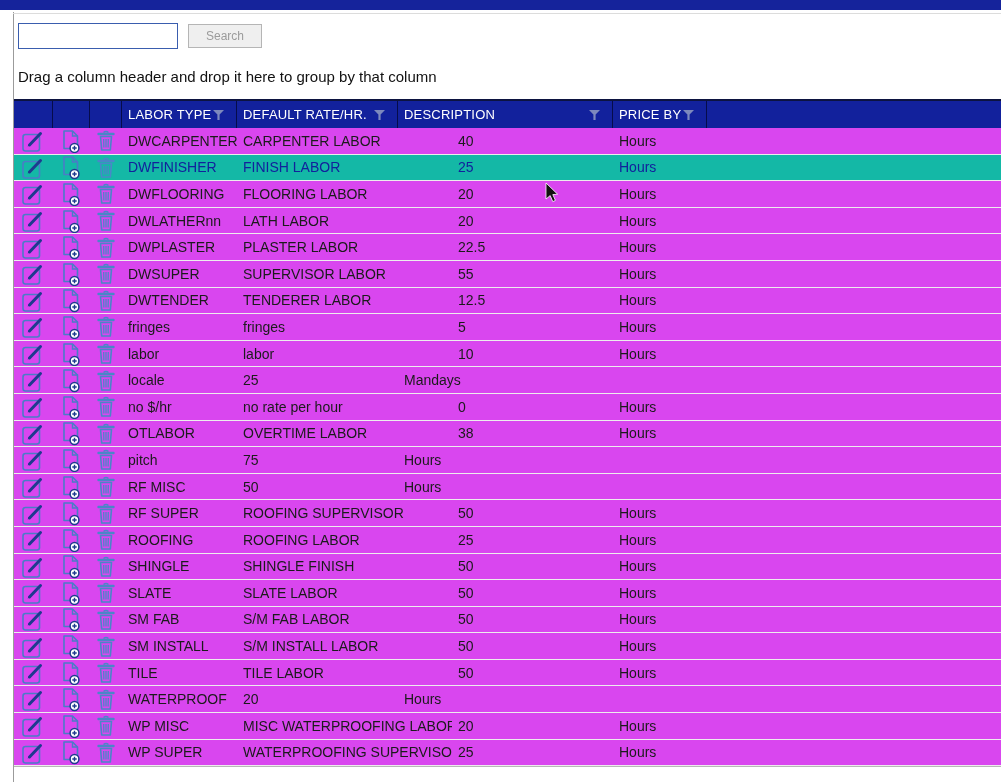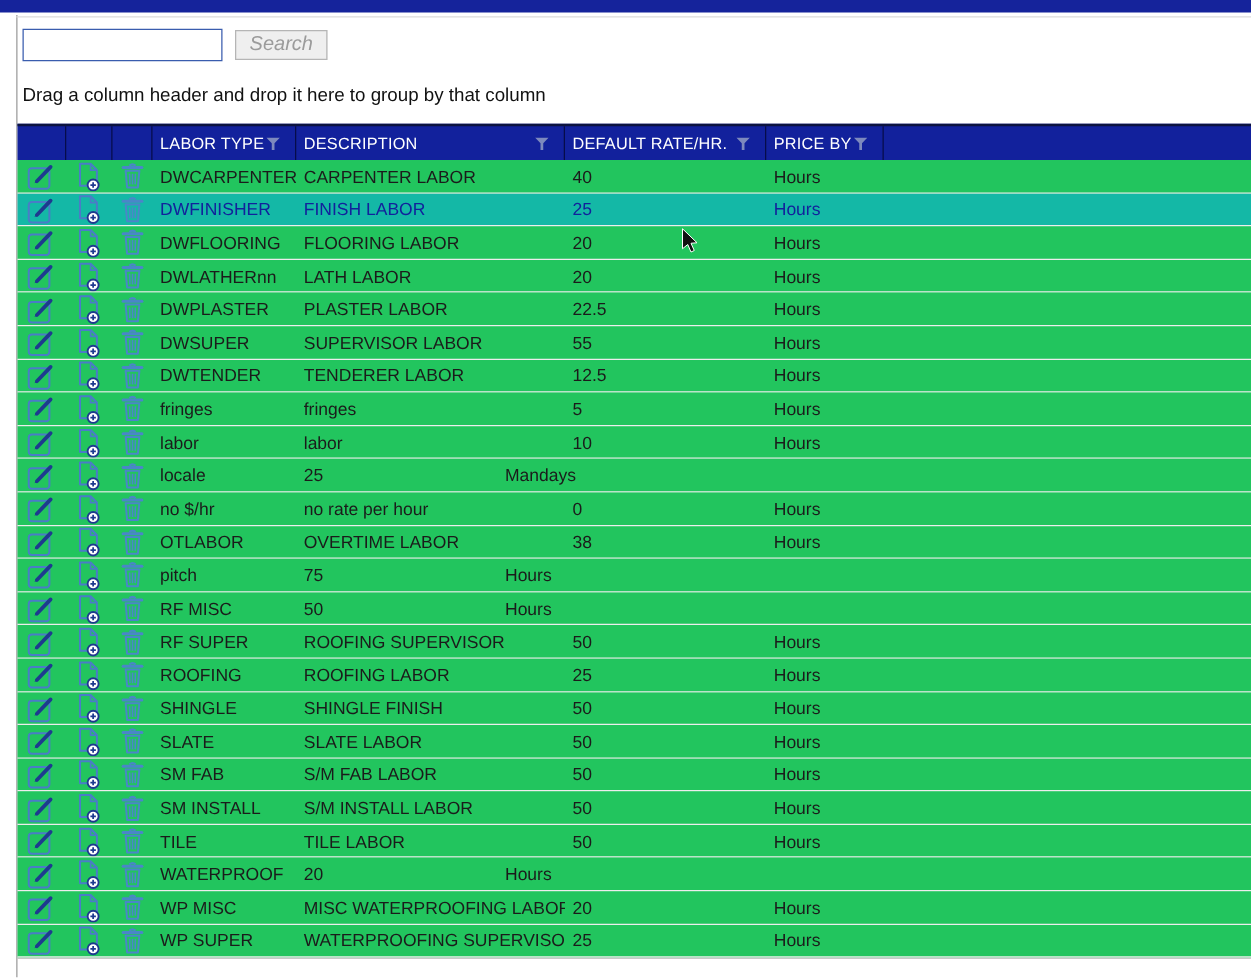--- a/index.html
+++ b/index.html
@@ -12,37 +12,37 @@
   .left-line { position:absolute; left:13px; top:12px; width:1px; height:770px; background:#9b9b9b; }
   .panel-topline { position:absolute; left:13px; top:13px; width:988px; height:1px; background:#dcdcdc; }
 
   
   .search-wrap { position:absolute; left:18px; top:23px; height:26px; width:160px;
                  border:1px solid #3a5dae; background:#fff; display:flex; align-items:center; }
   .search-input { border:none; outline:none; flex:1; height:100%; font-size:14px; padding:0 4px;
                   font-family:inherit; color:#222; background:transparent; }
   .mag { width:20px; height:20px; margin-right:3px; flex:0 0 auto; }
   .search-btn { position:absolute; left:188px; top:24px; width:74px; height:24px;
-                background:#efefef; border:1px solid #b5b5b5; color:#9b9b9b; font-size:16px;
-                font-family:inherit; text-align:center; line-height:22px;font-style:italic; }
+                background:#efefef; border:1px solid #b5b5b5; color:#9b9b9b; font-size:12px;
+                font-family:inherit; text-align:center; line-height:22px; }
 
   .group-hint { position:absolute; left:18px; top:68px; font-size:15px; color:#111; }
 
   
   .grid { position:absolute; left:14px; top:99px; width:987px; }
   .ghead { display:flex; height:29px; background:#12219c; border-top:2px solid #0c1340; }
   .hcell { display:flex; align-items:center; color:#fff; font-size:13px; letter-spacing:.2px;
            border-right:1px solid #060c4a; padding-left:6px; position:relative; }
   .hcell .flt { margin-left:auto; margin-right:12px; }
   .h-i1{width:39px;} .h-i2{width:37px;} .h-i3{width:32px;}
   .h-labor{width:115px;} .h-desc{width:215px;} .h-rate{width:161px;} .h-price{width:94px;}
   .h-fill{flex:1; border-right:none;}
 
   .gbody { border-bottom:1px solid #b7b7b7; }
-  .grow { display:flex; height:26.6px; background:#22c55e; border-bottom:1px solid #ededed; align-items:center; }
+  .grow { display:flex; height:26.6px; background:#d946ef; border-bottom:1px solid #ededed; align-items:center; }
   .grow.selected { background:#14b8a6; }
   .grow.selected .cell { color:#12219c; }
   .cell { font-size:14px; color:#1b1b1b; padding-left:6px; white-space:nowrap; overflow:hidden; }
   .c-i1{width:39px; display:flex; justify-content:center; padding-left:0;}
   .c-i2{width:37px; display:flex; justify-content:center; padding-left:0;}
   .c-i3{width:32px; display:flex; justify-content:center; padding-left:0;}
   .c-labor{width:115px;} .c-desc{width:215px;} .c-rate{width:161px;} .c-price{width:94px;}
   .c-fill{flex:1;}
   .rowbtn { width:26px; height:25px; display:flex; align-items:center; justify-content:center; cursor:pointer; }
 
@@ -72,28 +72,28 @@
     <div class="ghead">
       <div class="hcell h-i1"></div>
       <div class="hcell h-i2"></div>
       <div class="hcell h-i3"></div>
       <div class="hcell h-labor">
         <span>LABOR TYPE</span>
         <svg class="flt" width="11" height="10" viewBox="0 0 11 10">
           <polygon points="0,0 11,0 6.6,4.6 6.6,10 4.4,10 4.4,4.6" fill="#7d89bd"></polygon>
         </svg>
       </div>
+      <div class="hcell h-rate">
+        <span>DEFAULT RATE/HR.</span>
+        <svg class="flt" width="11" height="10" viewBox="0 0 11 10">
+          <polygon points="0,0 11,0 6.6,4.6 6.6,10 4.4,10 4.4,4.6" fill="#7d89bd"></polygon>
+        </svg>
+      </div>
       <div class="hcell h-desc">
         <span>DESCRIPTION</span>
-        <svg class="flt" width="11" height="10" viewBox="0 0 11 10">
-          <polygon points="0,0 11,0 6.6,4.6 6.6,10 4.4,10 4.4,4.6" fill="#7d89bd"></polygon>
-        </svg>
-      </div>
-      <div class="hcell h-rate">
-        <span>DEFAULT RATE/HR.</span>
         <svg class="flt" width="11" height="10" viewBox="0 0 11 10">
           <polygon points="0,0 11,0 6.6,4.6 6.6,10 4.4,10 4.4,4.6" fill="#7d89bd"></polygon>
         </svg>
       </div>
       <div class="hcell h-price">
         <span>PRICE BY</span>
         <svg class="flt" width="11" height="10" viewBox="0 0 11 10">
           <polygon points="0,0 11,0 6.6,4.6 6.6,10 4.4,10 4.4,4.6" fill="#7d89bd"></polygon>
         </svg>
       </div>

